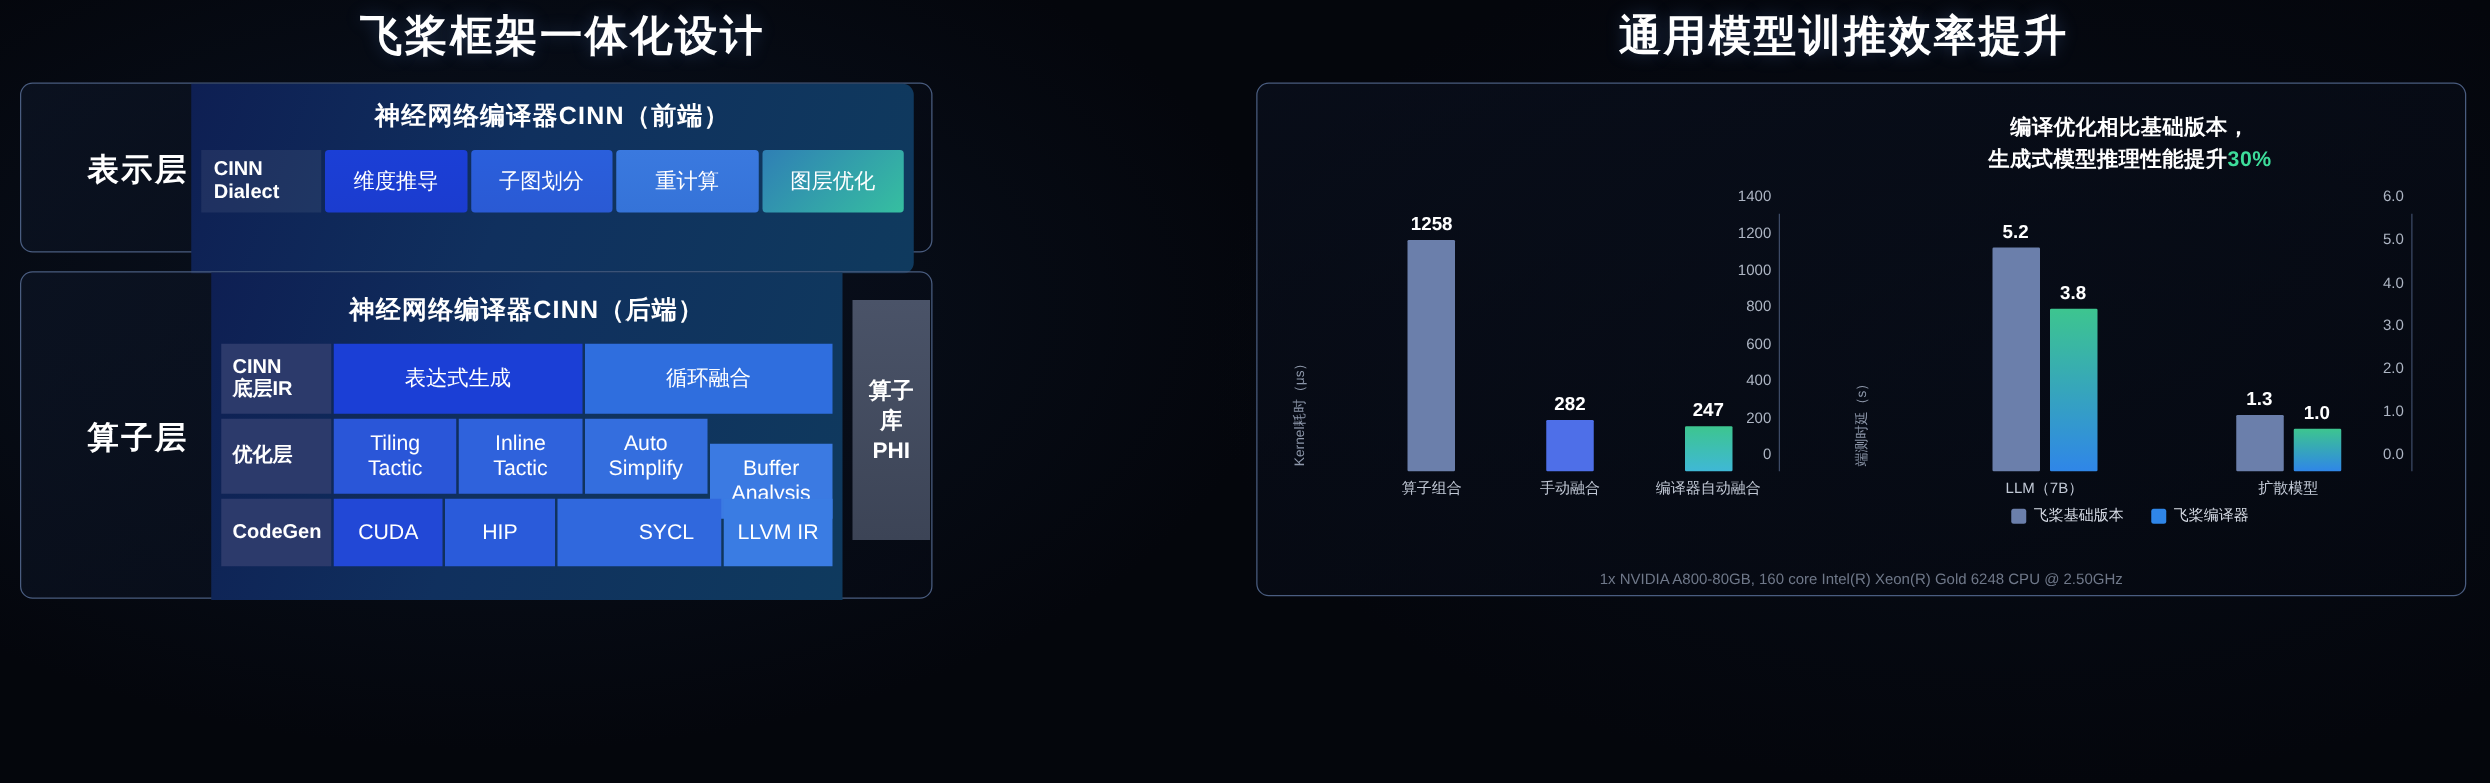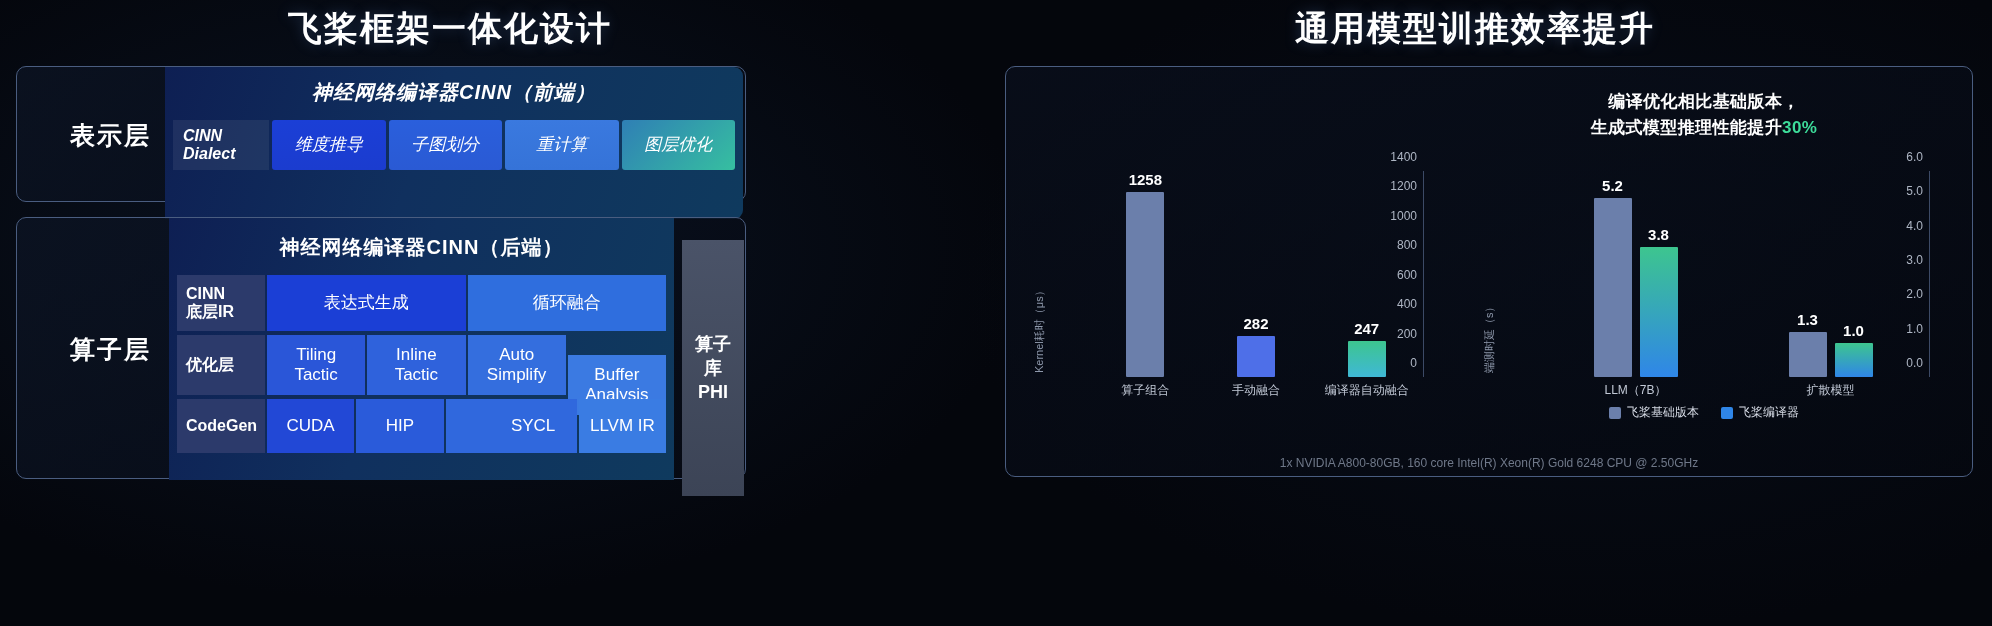--- a/index.html
+++ b/index.html
@@ -49,22 +49,22 @@
     font-weight: bold;
     letter-spacing: 2px;
     width: 135px;
     text-align: center;
   }
 
   .stack {
     position: absolute;
     background: linear-gradient(110deg, #0e1f53 0%, #10305e 45%, #0f3a5e 100%);
   }
-  #stack-frontend { left: 148px; top: 0;  width: 578px; height: 152px;
-     border-radius: 0 9px 9px 0; font-style: italic; }
+  #stack-frontend { left: 136px; top: 0;  width: 578px; height: 152px;
+     border-radius: 0 9px 9px 0; }
   #stack-backend  { left: 152px; top: 0;  width: 505px; height: 262px; }
 
   .stack-title {
     color: #fff;
     font-size: 20px;
     font-weight: bold;
     letter-spacing: 1px;
     text-align: center;
     padding-top: 12px;
   }
@@ -135,21 +135,21 @@
   #brow-opt .bcell.v:nth-child(4){ background:#346ede; }
   #brow-opt .bcell.v:nth-child(5){ background:#3b7ae2;margin-top:20px; }
   #brow-code .bcell.v:nth-child(2){ background:#2248d6; }
   #brow-code .bcell.v:nth-child(3){ background:#2a5bda; }
   #brow-code .bcell.v:nth-child(4){ background:#3068dd;padding-left:44px; }
   #brow-code .bcell.v:nth-child(5){ background:#3a7ce3; }
 
   #phi-box {
     position: absolute;
     left: 665px; top: 22px;
-    width: 62px; height: 256px;
+    width: 62px; height: 192px;
     background: linear-gradient(180deg,#4a5368,#3c4456);
     display: flex;
     align-items: center;
     justify-content: center;
     color: #fff;
     font-size: 18px;
     font-weight: bold;
     line-height: 1.35;
     text-align: center;
     white-space: pre-line;

